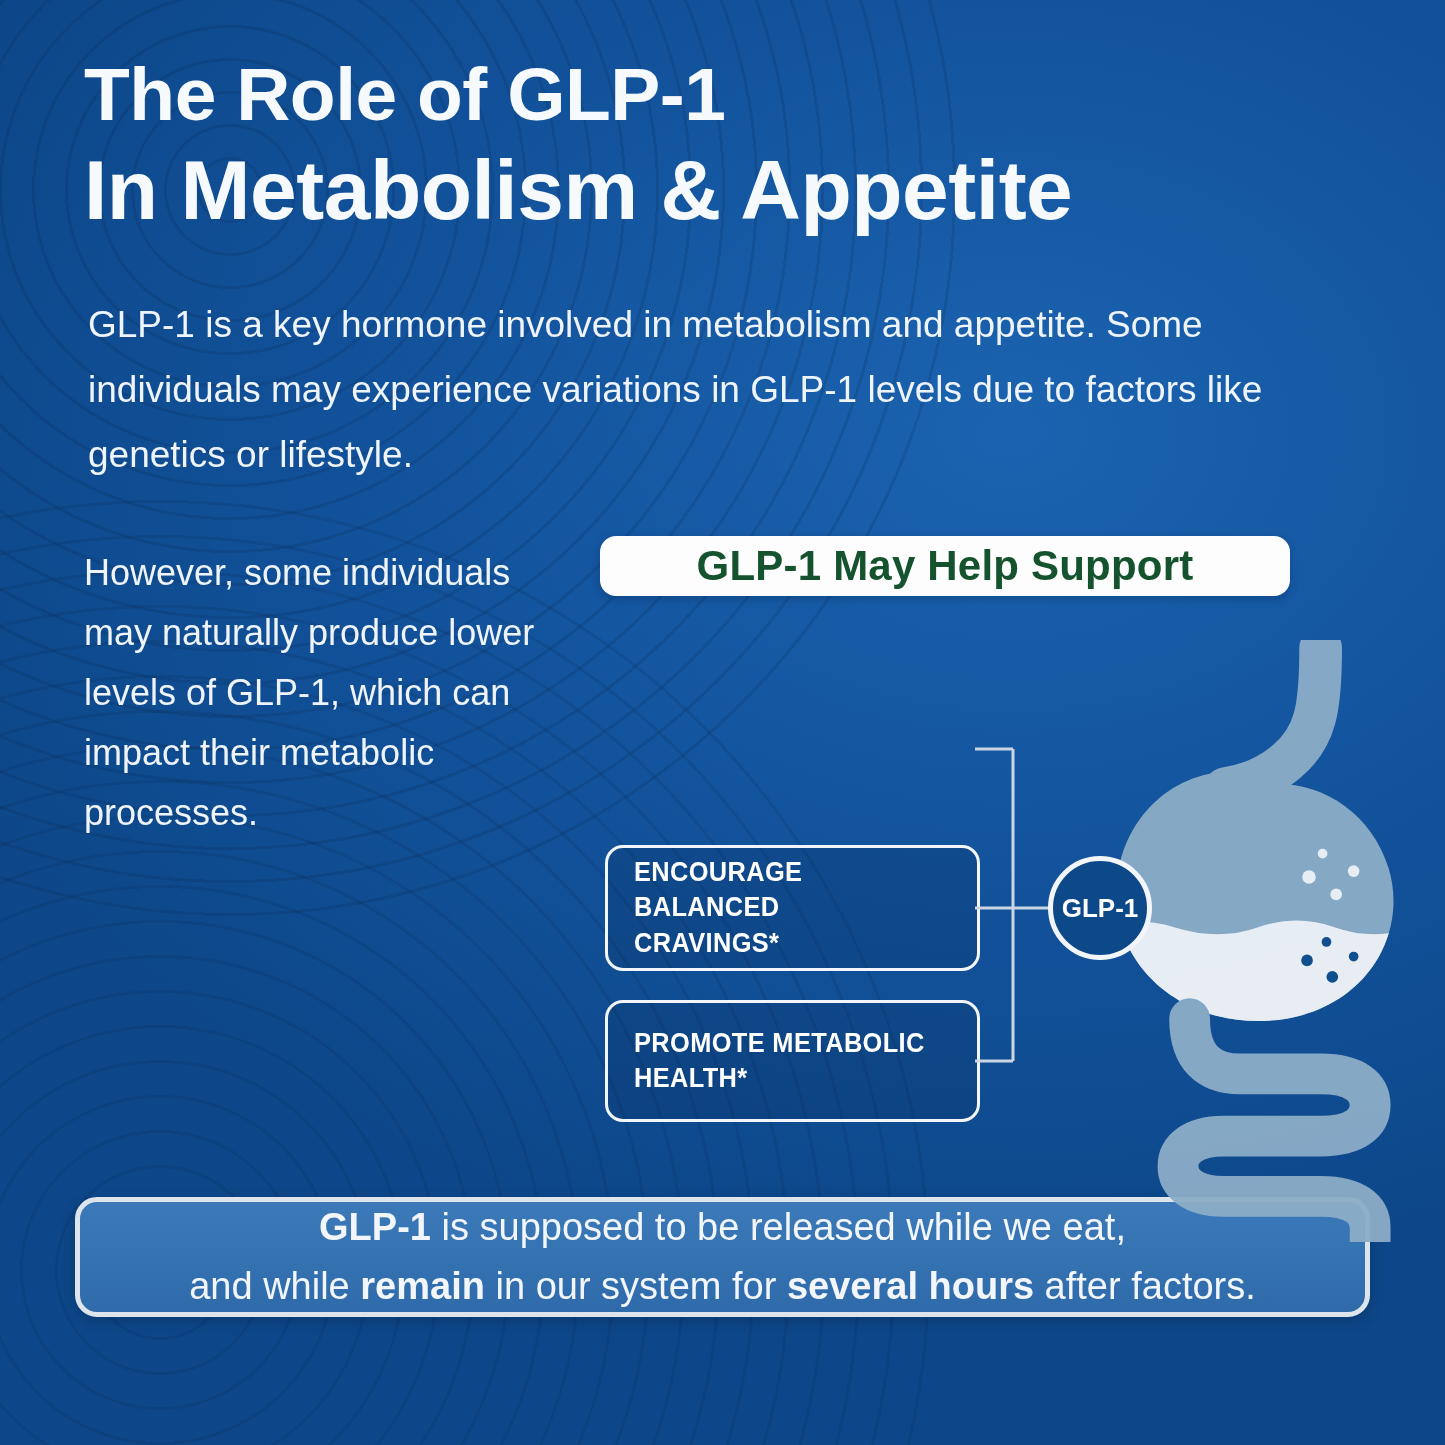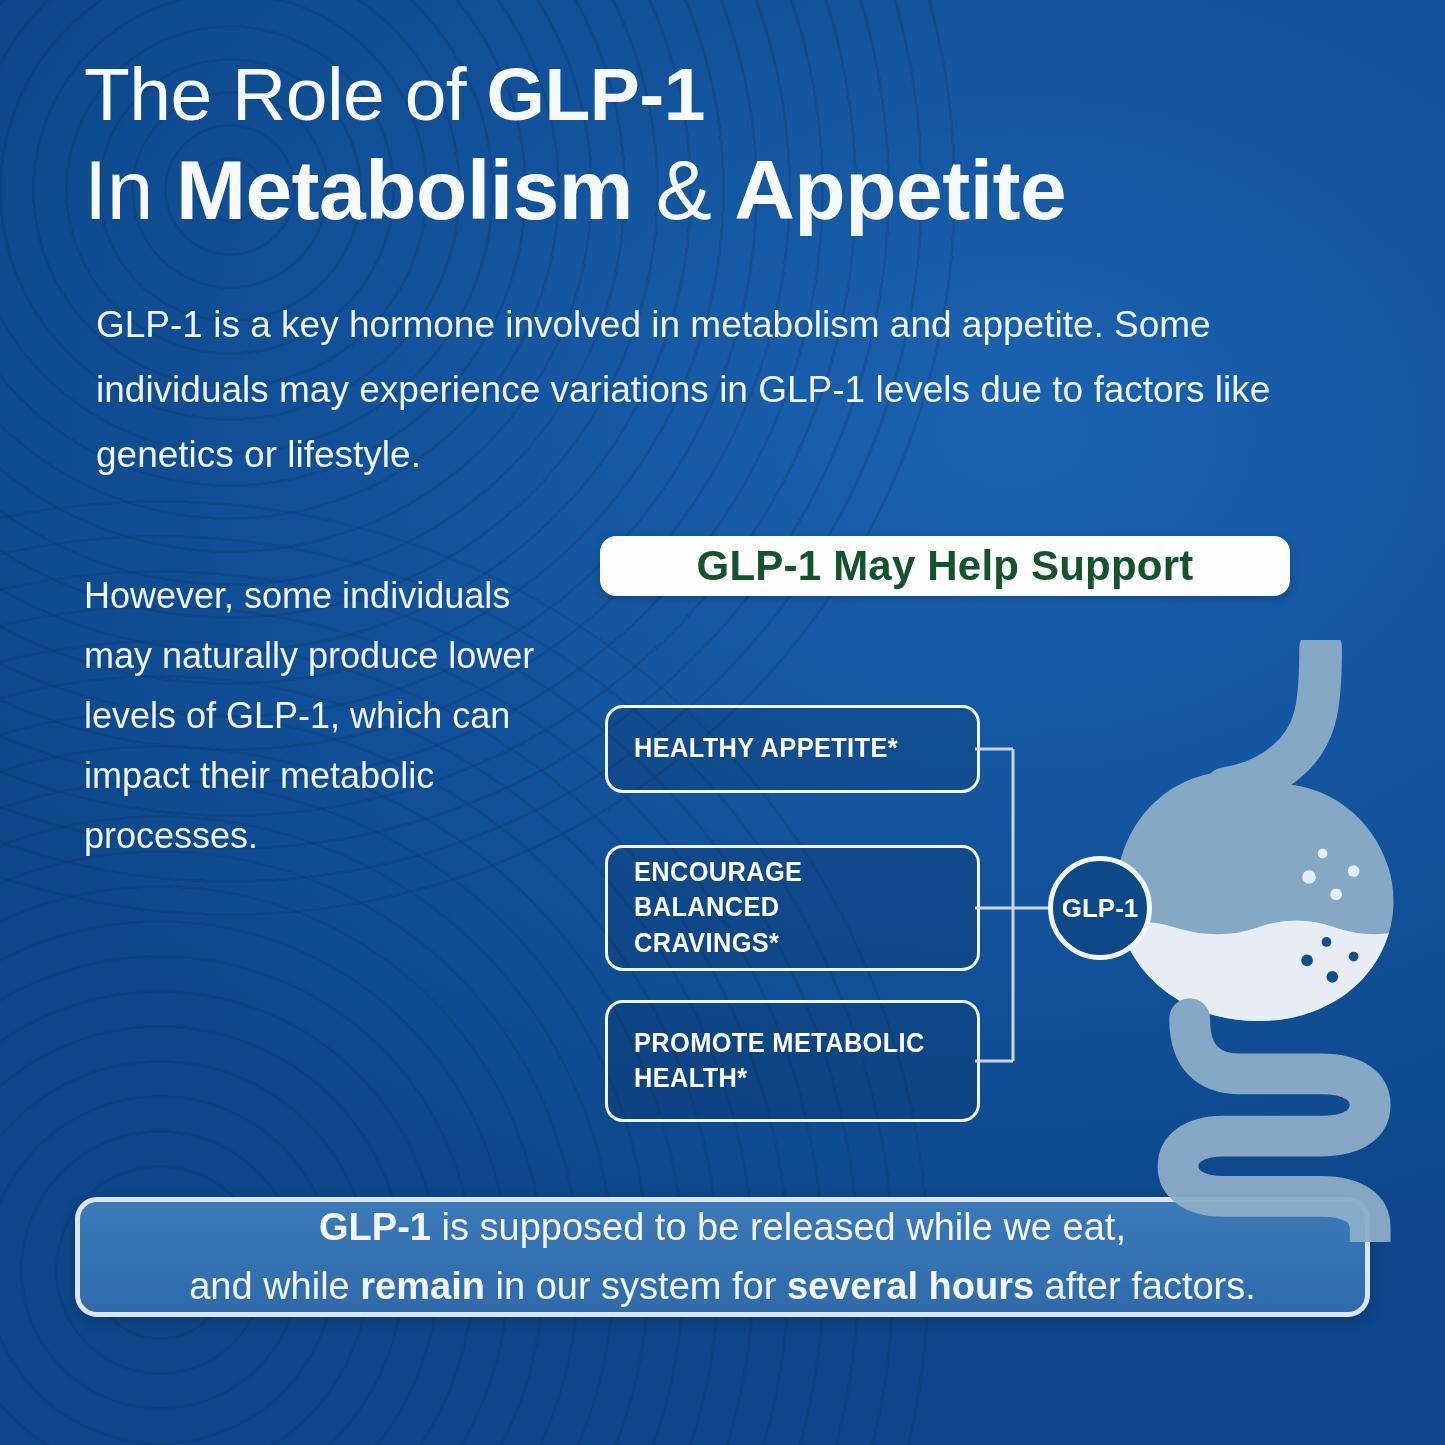--- a/index.html
+++ b/index.html
@@ -14,29 +14,29 @@
   }
   .rings{position:absolute;border-radius:50%;pointer-events:none;}
   #ringsA{left:-520px;top:-560px;width:1500px;height:1500px;
     background:repeating-radial-gradient(circle, rgba(8,32,66,0) 0 30px, rgba(8,32,66,0.16) 30px 33px);}
   #ringsB{left:-640px;top:470px;width:1600px;height:1600px;
     background:repeating-radial-gradient(circle, rgba(8,32,66,0) 0 32px, rgba(8,32,66,0.14) 32px 35px);}
 
   .title{position:absolute;left:84px;top:48px;color:#f6fafd;}
   .t-line1{font-size:75px;line-height:1.25;letter-spacing:-0.5px;}
   .t-line2{font-size:84px;line-height:1.15;letter-spacing:-0.5px;}
-  .light{font-weight:400;}
+  .light{font-weight:700;}
   .bold{font-weight:700;}
 
   .intro{
-    position:absolute;left:96px;top:292px;width:1285px;
+    position:absolute;left:88px;top:292px;width:1285px;
     color:#eef4fa;font-size:37px;line-height:1.76;font-weight:400;
   }
   .left-para{
-    position:absolute;left:84px;top:566px;width:490px;
+    position:absolute;left:84px;top:543px;width:490px;
     color:#eef4fa;font-size:36px;line-height:1.67;font-weight:400;
   }
 
   .pill-header{
     position:absolute;left:600px;top:536px;width:690px;height:60px;
     background:#fdfdfe;border-radius:16px;
     display:flex;align-items:center;justify-content:center;
     color:#14532d;font-size:42px;font-weight:700;letter-spacing:0.2px;
     box-shadow:0 3px 10px rgba(5,25,55,0.25);
   }
@@ -91,23 +91,20 @@
     <div class="t-line1"><span class="light">The Role of </span><span class="bold">GLP-1</span></div>
     <div class="t-line2"><span class="light">In </span><span class="bold">Metabolism</span><span class="light"> &amp; </span><span class="bold">Appetite</span></div>
   </div>
 
   <div class="intro">GLP-1 is a key hormone involved in metabolism and appetite. Some individuals may experience variations in GLP-1 levels due to factors like genetics or lifestyle.</div>
 
   <div class="left-para">However, some individuals may naturally produce lower levels of GLP-1, which can impact their metabolic processes.</div>
 
   <div class="pill-header">GLP-1 May Help Support</div>
 
-  <div class="support-box" id="box1">
-    <span class="box-label">HEALTHY APPETITE*</span>
-  </div>
   <div class="support-box" id="box2">
     <span class="box-label">ENCOURAGE BALANCED
 CRAVINGS*</span>
   </div>
   <div class="support-box" id="box3">
     <span class="box-label">PROMOTE METABOLIC
 HEALTH*</span>
   </div>
 
   <svg id="connector" width="90" height="340" viewBox="0 0 90 340">

